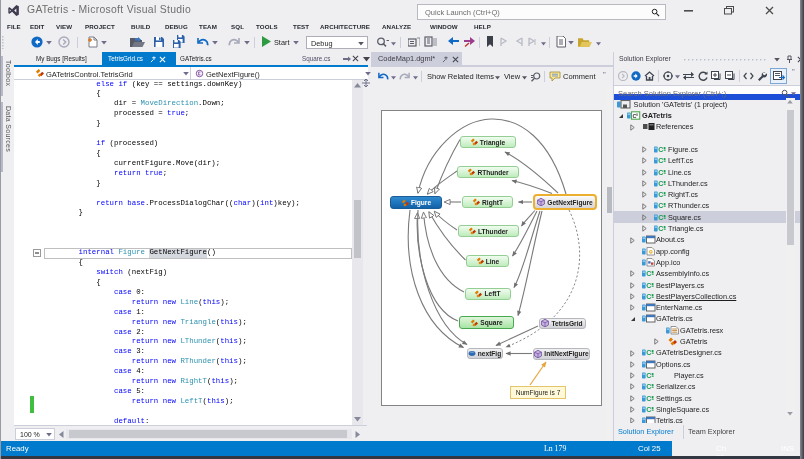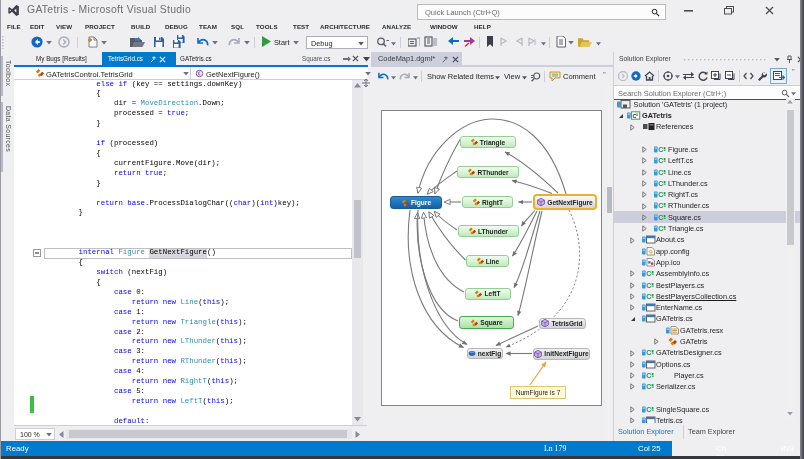--- a/index.html
+++ b/index.html
@@ -41,21 +41,21 @@
 .node { position:absolute; border-radius:3px; font-size:6.6px; color:#1E1E1E; display:flex; align-items:center; justify-content:center; gap:2px; font-weight:bold; }
 .ng  { background:linear-gradient(#F0FCF0,#BFECBC); border:1px solid #94CE94; }
 .ngs { background:linear-gradient(#DFF6DC,#A8E4A4); border:1px solid #49A94F; }
 .nb  { background:linear-gradient(#2F8AD0,#1261A8); border:1px solid #1A5C96; color:#fff; }
 .ngr { background:linear-gradient(#F2F2F3,#D0D1D5); border:1px solid #B5B7BC; }
 .nsel{ background:linear-gradient(#FBFBFB,#D5D5D9); border:2px solid #EDB02E; border-radius:4px; }
 .ncm { background:#FFF9D9; border:1px solid #E5C569; border-radius:0; font-weight:normal; }
 
 #se { left:613px; top:52px; width:191px; height:389px; background:#EFEFF2; border-left:1px solid #CCCEDB; }
 #se-title { position:absolute; left:5px; top:3px; font-size:6.8px; color:#3B3B44; }
-#se-search { position:absolute; left:0px; top:33px; width:190px; height:15px; background:#FDFDFE; border-top:1px solid #CCCEDB; border-bottom:1px solid #1d4ed8; }
+#se-search { position:absolute; left:0px; top:33px; width:190px; height:15px; background:#FDFDFE; border-top:1px solid #CCCEDB; border-bottom:6px solid #1d4ed8; }
 #se-search span { position:absolute; left:4px; top:3px; font-size:7.5px; color:#6D6D6D; }
 #setree { position:absolute; left:0; top:0px; width:190px; height:320px; font-size:7.3px; color:#1E1E1E; }
 .row { position:absolute; left:0; width:190px; height:11.6px; }
 .row .lbl { position:absolute; top:1.5px; }
 .sel { background:#CCCEDB; }
 #se-tabs { left:613px; top:423px; width:191px; height:22px; border-left:1px solid #CCCEDB; font-size:7.3px; background:#EFEFF2; }
 
 #status { left:0; top:441px; width:672px; height:15px; background:#007ACC; color:#fff; font-size:7.8px; }
 #status span { position:absolute; top:3px; }
 #bottomstrip { left:0; top:456px; width:804px; height:3px; background:#333741; }
@@ -945,20 +945,33 @@
         </svg>
         <svg style="position:absolute;left:28px;top:1.5px" width="14" height="9" viewBox="0 0 14 9">
           <rect x="0" y="1.5" width="3.6" height="6" rx="0.7" fill="#3C99D8"></rect>
           <rect x="0.6" y="2.6" width="2.4" height="1" fill="#C8E4F5"></rect>
           <text x="4.2" y="7" font-size="7" font-weight="bold" fill="#179C51" font-family="Liberation Sans">C</text>
           <circle cx="10.6" cy="3.1" r="1.1" fill="#179C51"></circle>
           <rect x="9.7" y="4.6" width="2" height="1.1" fill="#179C51"></rect>
         </svg>
         <span class="lbl" style="left:42px;">Serializer.cs</span>
       </div>
+<div class="row" style="top:340.0px">
+        <svg style="position:absolute;left:16px;top:2.8000000000000003px" width="5" height="7" viewBox="0 0 5 7">
+          <path d="M.8.8 4.2 3.5.8 6.2z" fill="none" stroke="#777" stroke-width="1"></path>
+        </svg>
+        <svg style="position:absolute;left:28px;top:1.5px" width="14" height="9" viewBox="0 0 14 9">
+          <rect x="0" y="1.5" width="3.6" height="6" rx="0.7" fill="#3C99D8"></rect>
+          <rect x="0.6" y="2.6" width="2.4" height="1" fill="#C8E4F5"></rect>
+          <text x="4.2" y="7" font-size="7" font-weight="bold" fill="#179C51" font-family="Liberation Sans">C</text>
+          <circle cx="10.6" cy="3.1" r="1.1" fill="#179C51"></circle>
+          <rect x="9.7" y="4.6" width="2" height="1.1" fill="#179C51"></rect>
+        </svg>
+        <span class="lbl" style="left:42px;">Settings.cs</span>
+      </div>
 <div class="row" style="top:351.3px">
         <svg style="position:absolute;left:16px;top:2.8000000000000003px" width="5" height="7" viewBox="0 0 5 7">
           <path d="M.8.8 4.2 3.5.8 6.2z" fill="none" stroke="#777" stroke-width="1"></path>
         </svg>
         <svg style="position:absolute;left:28px;top:1.5px" width="14" height="9" viewBox="0 0 14 9">
           <rect x="0" y="1.5" width="3.6" height="6" rx="0.7" fill="#3C99D8"></rect>
           <rect x="0.6" y="2.6" width="2.4" height="1" fill="#C8E4F5"></rect>
           <text x="4.2" y="7" font-size="7" font-weight="bold" fill="#179C51" font-family="Liberation Sans">C</text>
           <circle cx="10.6" cy="3.1" r="1.1" fill="#179C51"></circle>
           <rect x="9.7" y="4.6" width="2" height="1.1" fill="#179C51"></rect>

